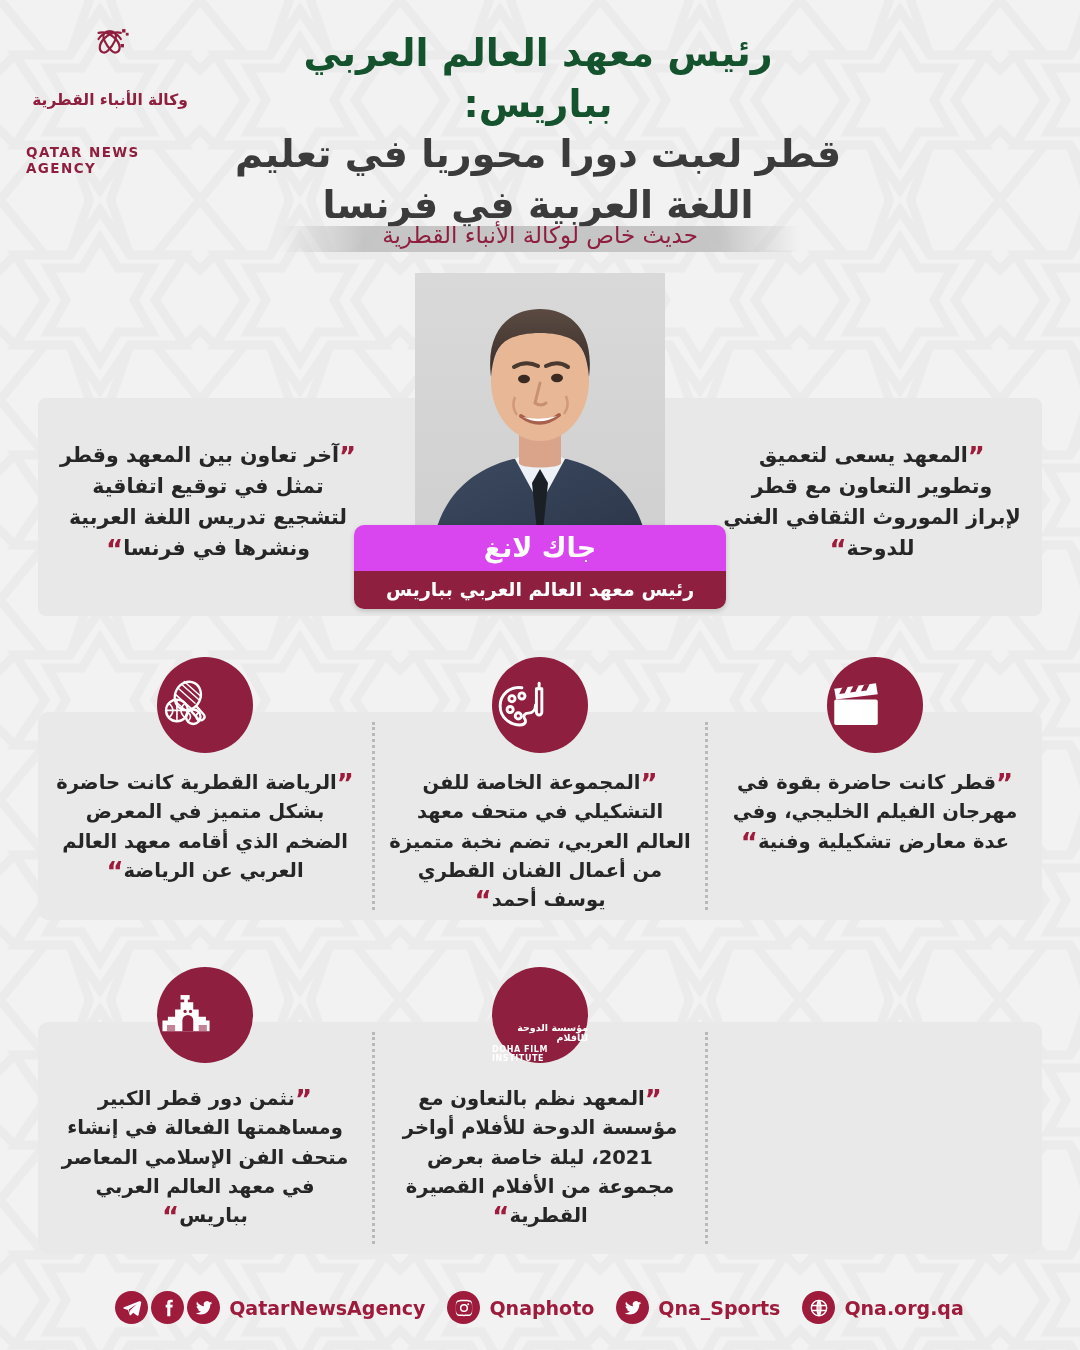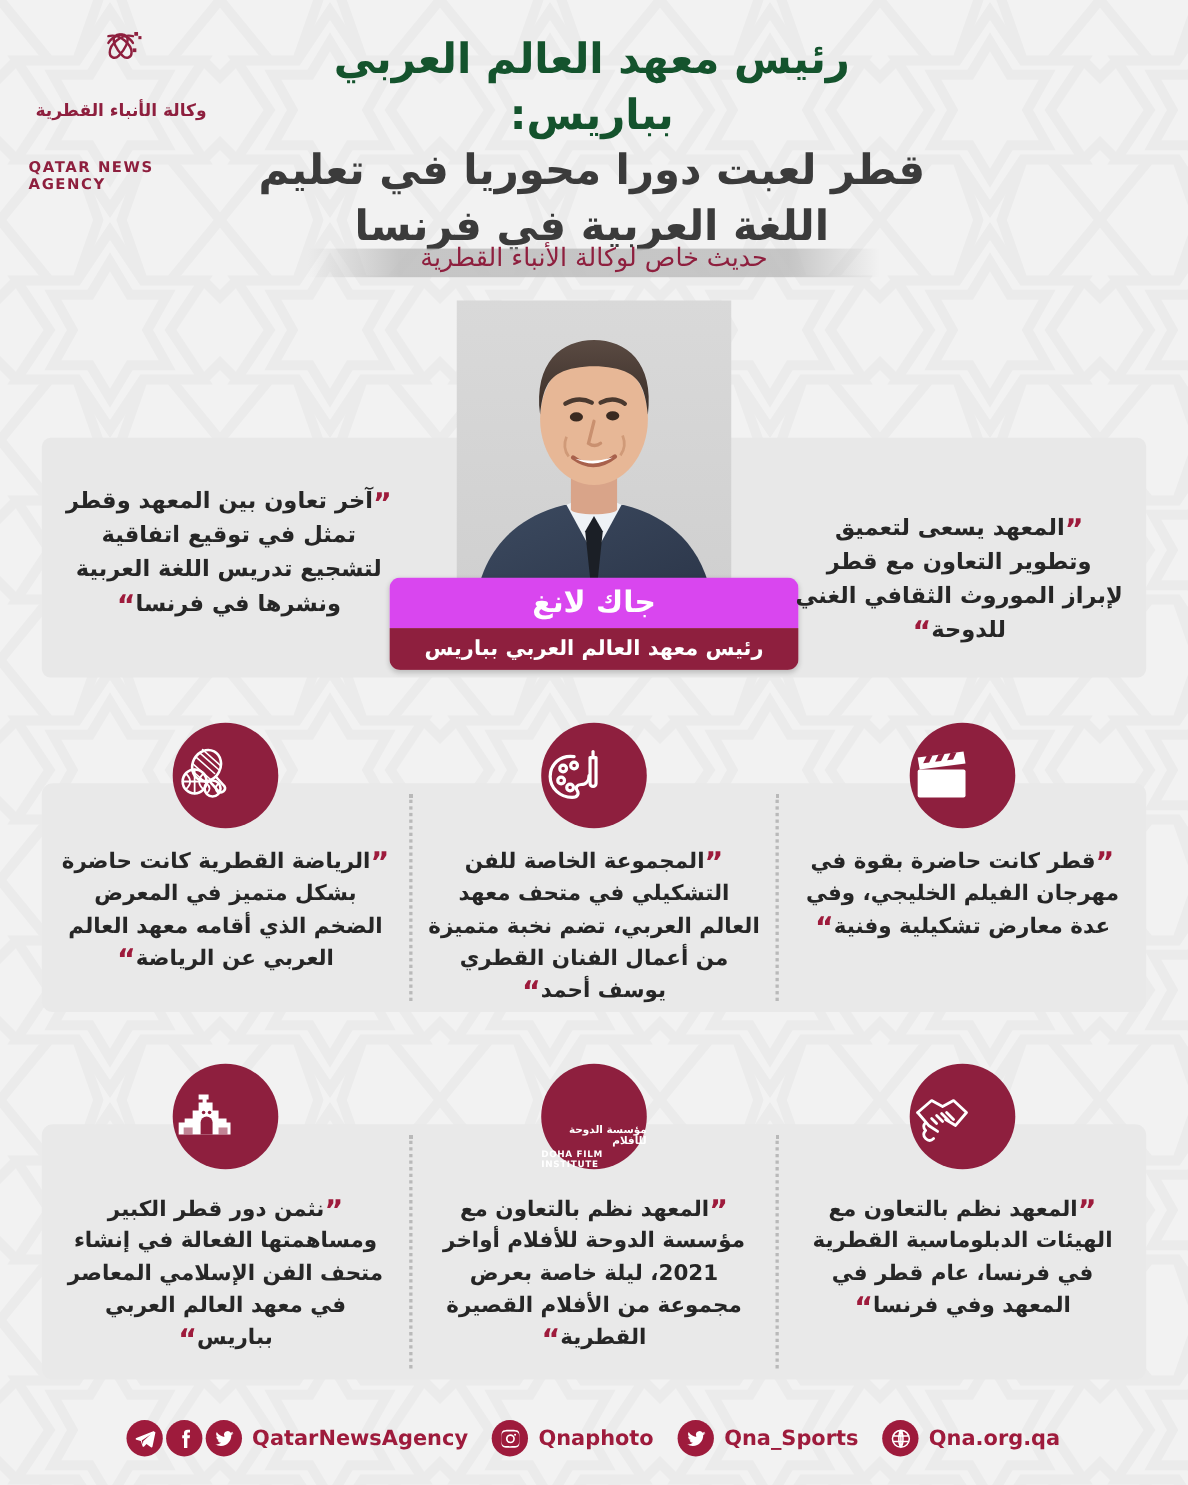--- a/index.html
+++ b/index.html
@@ -157,21 +157,21 @@
     position: absolute;
     top: 440px;
     width: 300px;
     font-size: 20.5px;
     line-height: 1.52;
     color: #262626;
     font-weight: bold;
     text-align: center;
     z-index: 5;
   }
-  .hero-quote.right { right: 58px; margin-top: 24px; }
+  .hero-quote.right { right: 58px; }
   .hero-quote.left  { left: 58px; }
 
   
   .qm {
     color: #9e1b3c;
     font-weight: bold;
     font-size: 26px;
     line-height: 0;
     position: relative;
     top: 4px;
@@ -456,33 +456,20 @@
         </svg>
       </div>
       <div class="cell-text"><span class="qm qm-open"></span><span>الرياضة القطرية كانت حاضرة بشكل متميز في المعرض الضخم الذي أقامه معهد العالم العربي عن الرياضة</span><span class="qm qm-close"></span></div>
     </div>
   </div>
 
   <div class="row row-bot">
     <div class="divider" style="right:334px;"></div>
     <div class="divider" style="left:334px;"></div>
 
-    <div class="cell c-right">
-      <div class="icon-badge">
-        <svg viewBox="0 0 64 64" aria-hidden="true">
-          <g fill="none" stroke="#ffffff" stroke-width="2.8" stroke-linecap="round" stroke-linejoin="round">
-            <path d="M8 28 L22 16 L33 22 L44 16 L57 28 L46 41 L36 35"></path>
-            <path d="M8 28 L19 41 L28 47"></path>
-            <path d="M22 34 l5 5 M27 31 l6 6 M32 29 l7 7 M37 28 l7 7"></path>
-            <path d="M16 38 q-4 4 0 8 q-4 4 0 8 q4 4 8 0"></path>
-          </g>
-        </svg>
-      </div>
-      <div class="cell-text"><span class="qm qm-open"></span><span>المعهد نظم بالتعاون مع الهيئات الدبلوماسية القطرية في فرنسا، عام قطر في المعهد وفي فرنسا</span><span class="qm qm-close"></span></div>
-    </div>
 
     <div class="cell c-center">
       <div class="icon-badge dfi-badge">
         <div class="dfi-ar">مؤسسة الدوحة للأفلام</div>
         <div class="dfi-en">DOHA FILM INSTITUTE</div>
       </div>
       <div class="cell-text"><span class="qm qm-open"></span><span>المعهد نظم بالتعاون مع مؤسسة الدوحة للأفلام أواخر 2021، ليلة خاصة بعرض مجموعة من الأفلام القصيرة القطرية</span><span class="qm qm-close"></span></div>
     </div>
 
     <div class="cell c-left">

